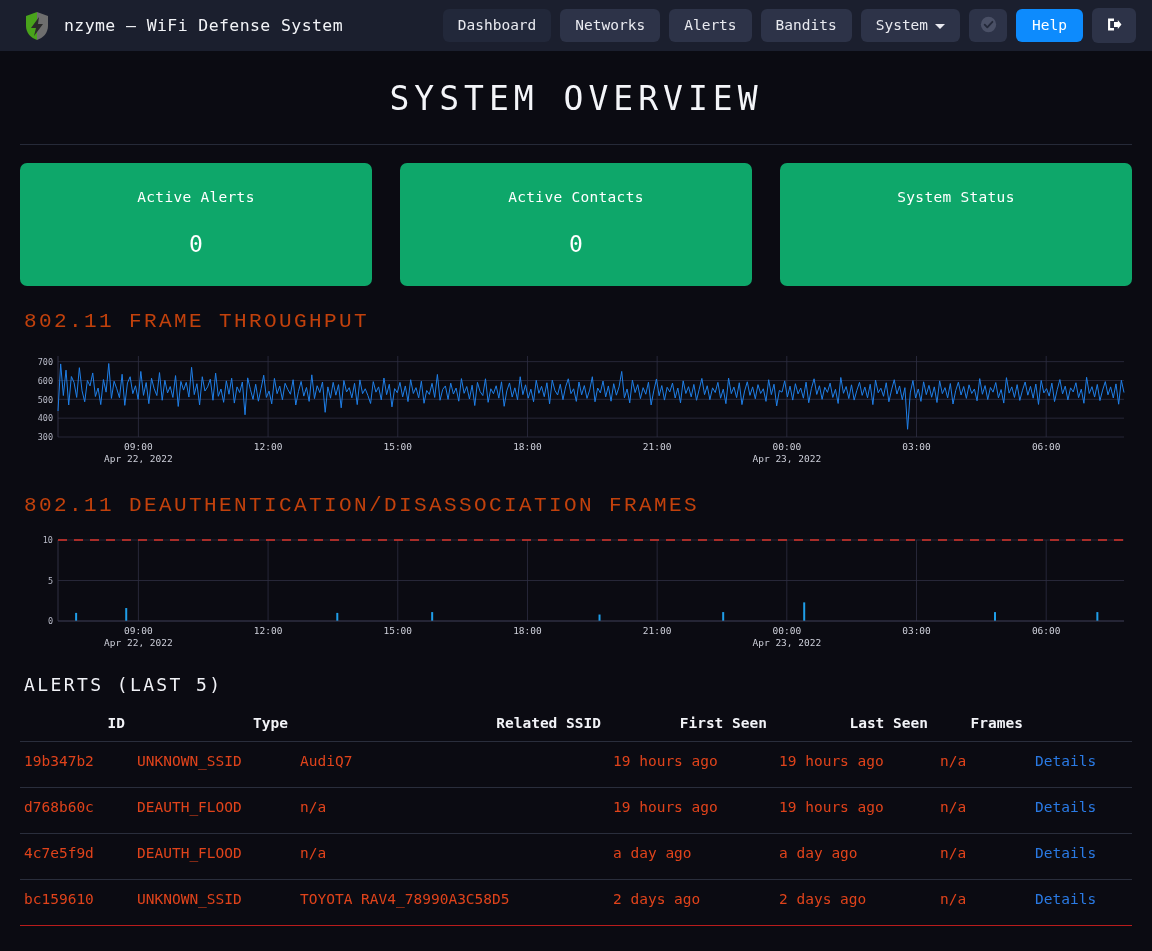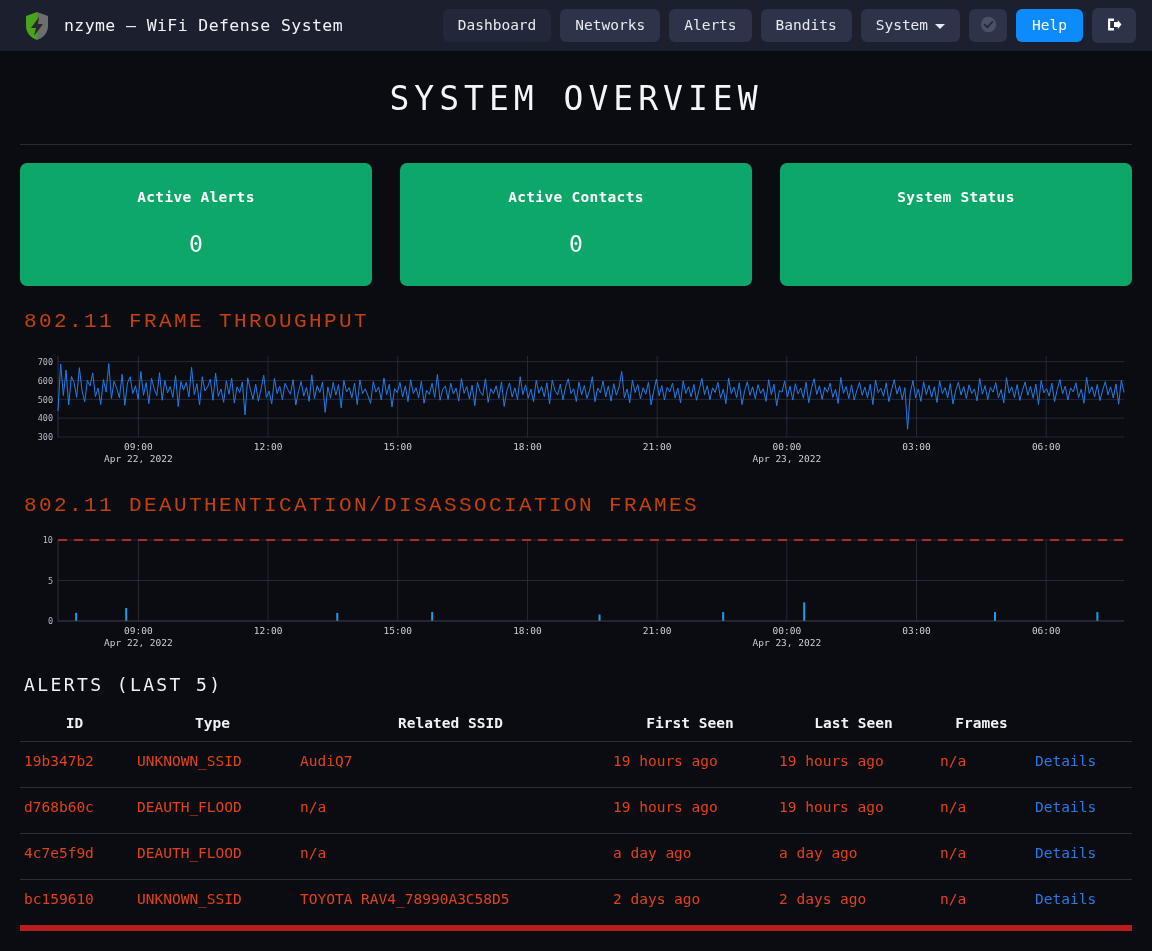--- a/index.html
+++ b/index.html
@@ -110,21 +110,21 @@
     flex: 1;
     background: #0ea76a;
     border-radius: 7px;
     height: 123px;
     padding: 26px 10px 0;
     text-align: center;
   }
   .card-title {
     font-size: 14.5px;
     color: #ffffff;
-    font-weight: 700;
+    font-weight: 400;
     letter-spacing: 0.3px;
   }
   .card-value {
     font-size: 23px;
     color: #ffffff;
     margin-top: 26px;
     font-weight: 400;
   }
   .card-value.sans {
     font-family: "Liberation Sans", sans-serif;
@@ -155,34 +155,34 @@
     color: #f1f2f7;
     margin: 26px 0 14px 4px;
     font-weight: 400;
   }
   table.alerts {
     width: 100%;
     border-collapse: collapse;
     font-size: 14.5px;
   }
   table.alerts th {
-    text-align: center;
+    text-align: right;
     font-weight: 700;
     color: #f2f3f7;
     padding: 6px 8px 10px 4px;
     border-bottom: 1px solid #2a2e3c;
     margin-top: 21px;
   }
   table.alerts td {
     color: #e0431b;
     padding: 11px 8px 18px 4px;
     border-bottom: 1px solid #2a2e3c;
     white-space: nowrap;
   }
-  table.alerts tr:last-child td { border-bottom: 6px solid #b91c1c; }
+  table.alerts tr:last-child td { border-bottom: 1px solid #b91c1c; }
   td.details a {
     color: #2a7ae4;
     text-decoration: none;
   }
   .col-id      { width: 113px; }
   .col-type    { width: 163px; }
   .col-ssid    { width: 313px; }
   .col-first   { width: 166px; }
   .col-last    { width: 161px; }
   .col-frames  { width: 95px; }

